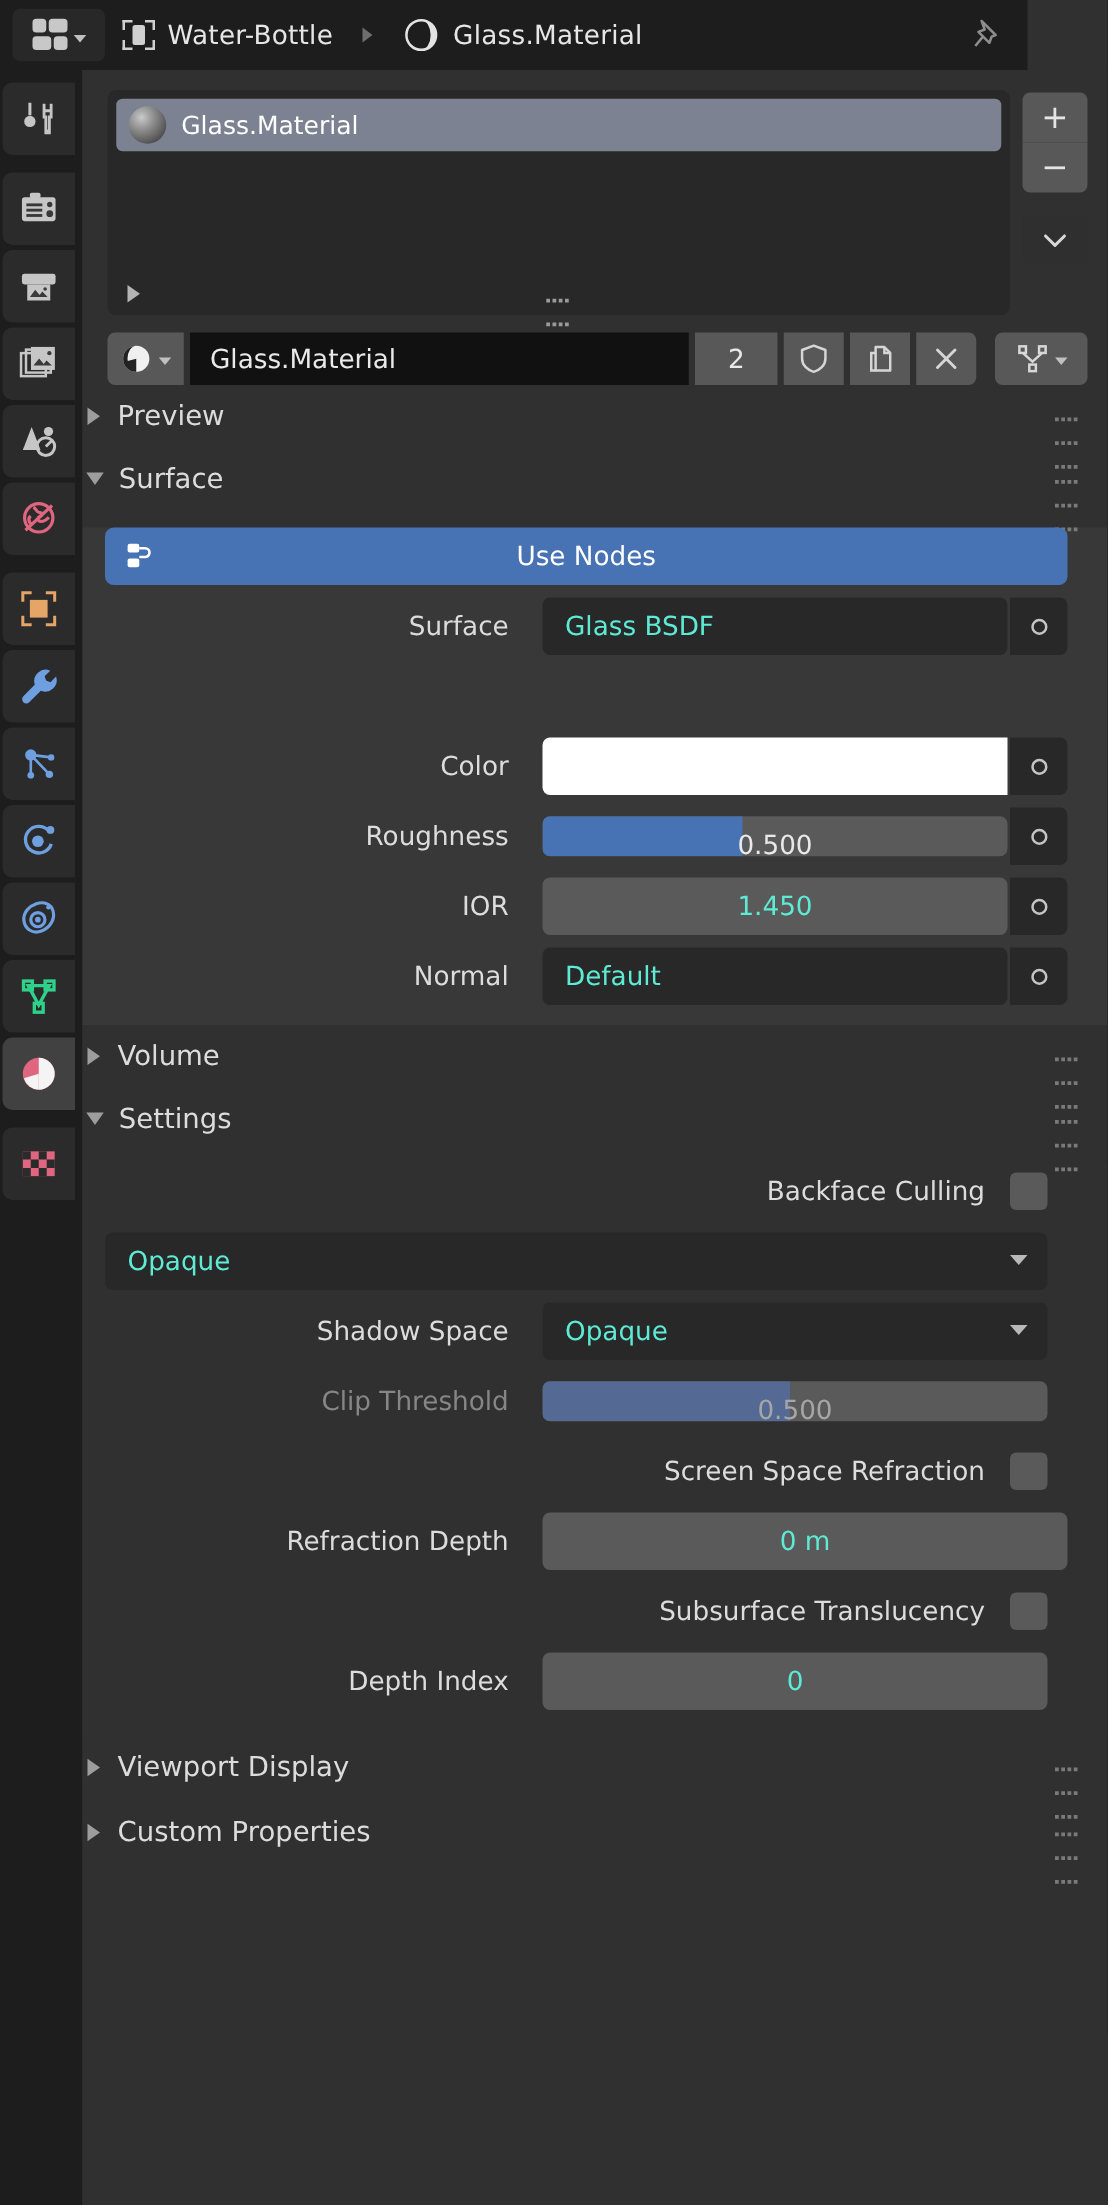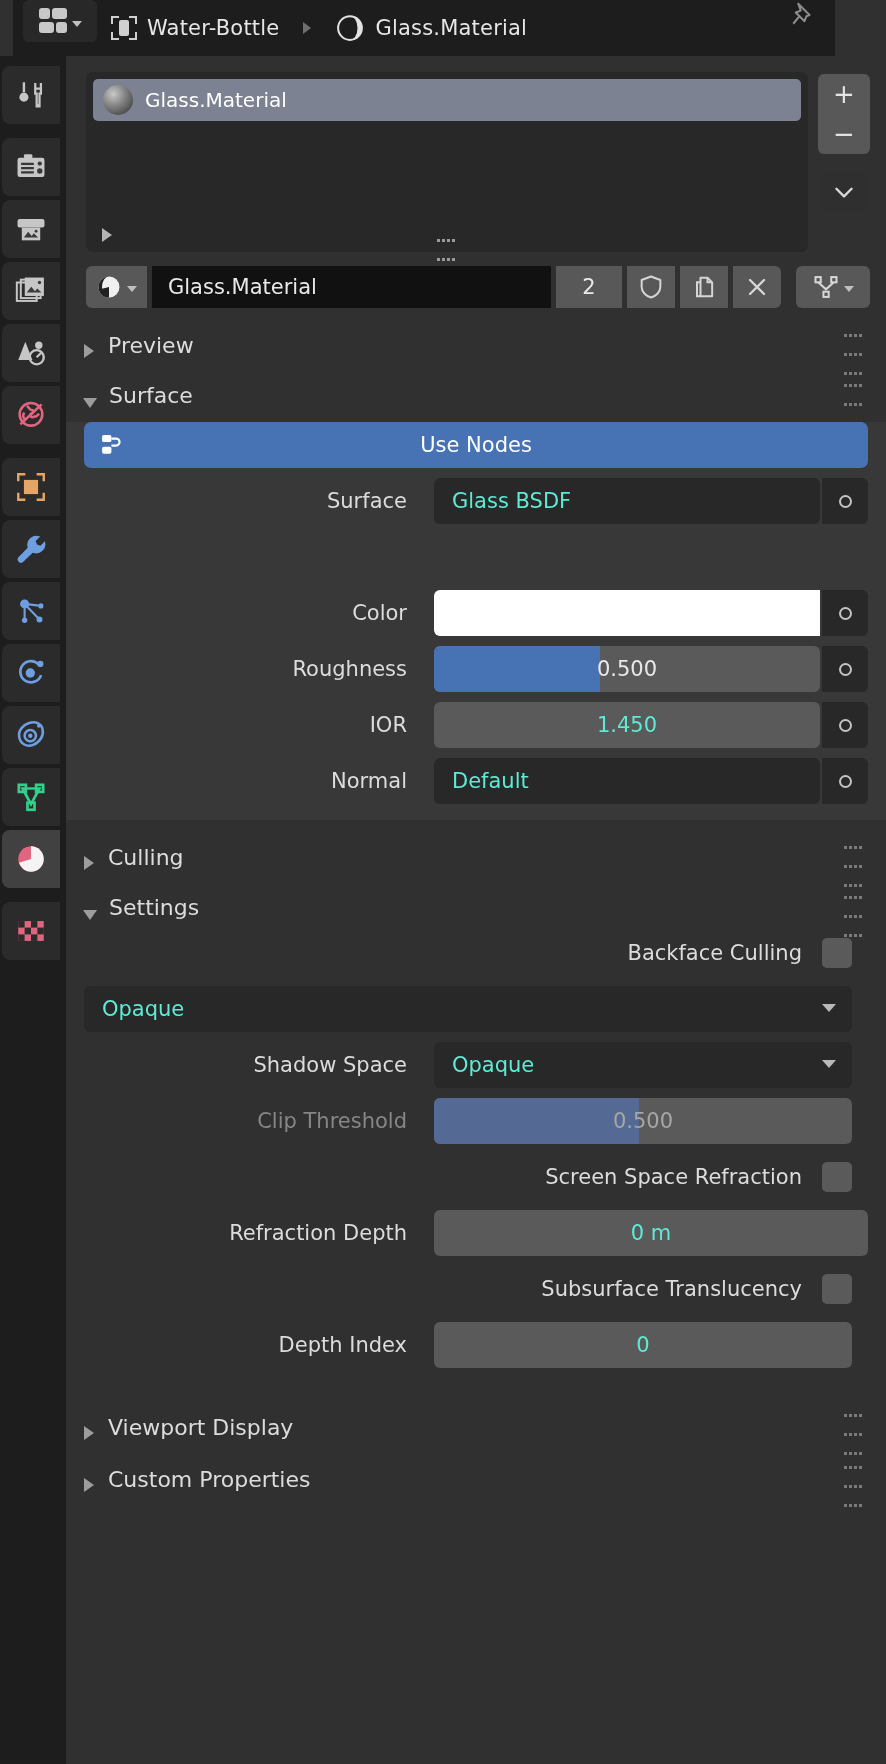--- a/index.html
+++ b/index.html
@@ -6,23 +6,23 @@
   html, body {
     width: 886px; height: 1764px;
     background: #1d1d1d;
     font-family: "DejaVu Sans", "Liberation Sans", sans-serif;
     overflow: hidden;
   }
   #app { position: relative; width: 886px; height: 1764px; background: #303030; }
 
   
   .topbar {
-    position: absolute; top: 0; left: 13px; width: 822px; height: 56px;
+    position: absolute; top: 0; left: 0; width: 822px; height: 56px;
     background: #1d1d1d;
-    display: flex; padding: 0 18px 0 10px;
+    display: flex; align-items: center; padding: 0 18px 0 10px;
   }
   .editor-type-btn {
     width: 74px; height: 42px; background: #282828; border-radius: 6px;
     display: flex; align-items: center; justify-content: center; gap: 3px;
     margin-right: 14px;
   }
   .et-icon { width: 30px; height: 28px; position: relative; }
   .et-icon i {
     position: absolute; display: block; background: #c8c8c8; border-radius: 3px;
   }
@@ -120,36 +120,36 @@
     display: flex; align-items: center; justify-content: center;
   }
   .ibtn.last { border-radius: 0 6px 6px 0; }
   .nodebtn {
     width: 74px; height: 42px; background: #585858; border-radius: 6px; margin-left: 10px;
     display: flex; align-items: center; justify-content: center; gap: 4px;
   }
 
   
   .panelhead {
-    height: 50px; display: flex; align-items: flex-end;
-    padding-left: 18px; position: relative;
+    height: 50px; display: flex; align-items: center;
+    padding-left: 4px; position: relative;
   }
   .ph-tri-r {
     width: 0; height: 0; border-top: 7px solid transparent; border-bottom: 7px solid transparent;
     border-left: 10px solid #9d9d9d; margin-right: 14px;
   }
   .ph-tri-d {
     width: 0; height: 0; border-left: 7px solid transparent; border-right: 7px solid transparent;
     border-top: 10px solid #9d9d9d; margin-right: 12px; margin-left: -1px;
   }
   .ph-label { color: #dcdcdc; font-size: 22px; }
   .dots { position: absolute; right: 22px; top: 17px; width: 20px; }
   .dots i { display: inline-block; width: 3px; height: 3px; background: #7a7a7a; margin: 0 2px 3px 0; }
 
-  .section { background: #383838; padding: 0 18px 6px 18px; }
+  .section { background: #383838; padding: 0 32px 6px 18px; }
   .section.dark { background: #303030; }
 
   
   .usenodes {
     margin: 14px 0 0 0; height: 46px; background: #4772b3; border-radius: 7px;
     display: flex; align-items: center; justify-content: center; position: relative;
   }
   .usenodes .label { color: #ffffff; font-size: 21px; }
   .usenodes .nicon { position: absolute; left: 14px; top: 9px; }
 
@@ -175,21 +175,21 @@
   .field.colorswatch { background: #ffffff; border-radius: 6px 0 0 6px; }
   .socket {
     width: 46px; height: 46px; background: #282828; border-radius: 0 6px 6px 0;
     display: flex; align-items: center; justify-content: center; margin-left: 2px;
   }
   .socket span {
     width: 13px; height: 13px; border: 2px solid #c4c4c4; border-radius: 50%;
   }
   .socket.flat { background: transparent; }
   .slider {
-    flex: 1; height: 46px; border-radius: 6px; position: relative; overflow: hidden;
+    flex: 1; height: 32px; border-radius: 6px; position: relative; overflow: hidden;
     background: #5a5a5a;
   }
   .slider .fill { position: absolute; left: 0; top: 0; height: 100%; background: #4772b3; }
   .slider .val {
     position: absolute; width: 100%; text-align: center; line-height: 46px;
     color: #e9e9e9; font-size: 21px;
   }
   .slider.dimmed .fill { background: #546a94; }
   .slider.dimmed .val { color: #a6a6a6; }
   .checkbox {
@@ -509,21 +509,21 @@
         <div class="field">Default</div>
         <div class="socket">
             <span></span>
           </div>
       </div>
       <div style="height:10px"></div>
     </div>
 
     <div class="panelhead">
       <div class="ph-tri-r"></div>
-      <span class="ph-label">Culling</span>
+      <span class="ph-label">Volume</span>
       <div class="dots">
         <i></i><i></i><i></i><i></i><br><i></i><i></i><i></i><i></i><br><i></i><i></i><i></i><i></i>
       </div>
     </div>
 
     <div class="panelhead">
       <div class="ph-tri-d"></div>
       <span class="ph-label">Settings</span>
       <div class="dots">
         <i></i><i></i><i></i><i></i><br><i></i><i></i><i></i><i></i><br><i></i><i></i><i></i><i></i>

